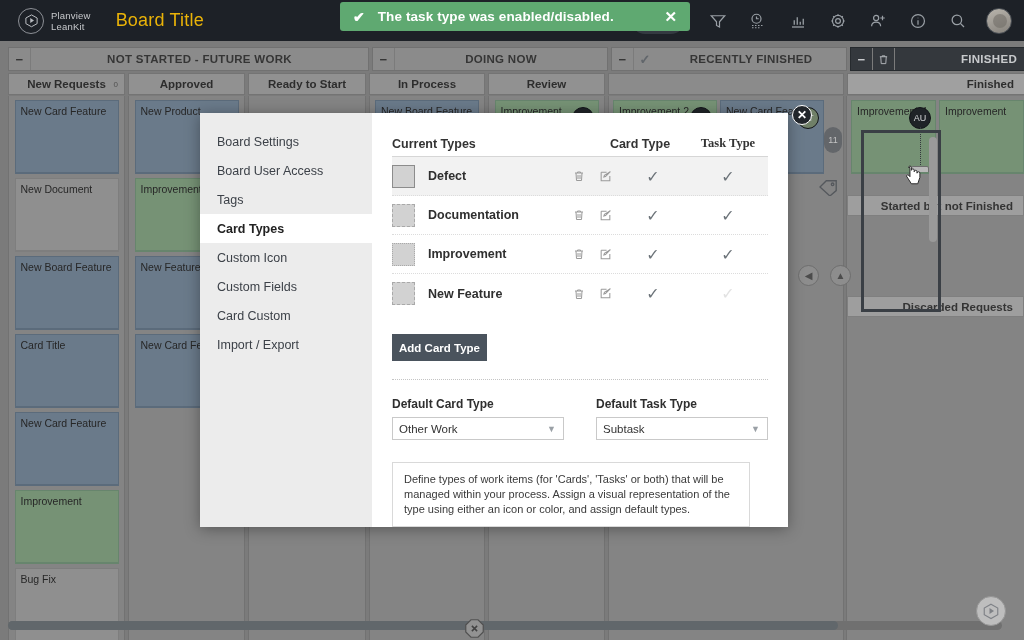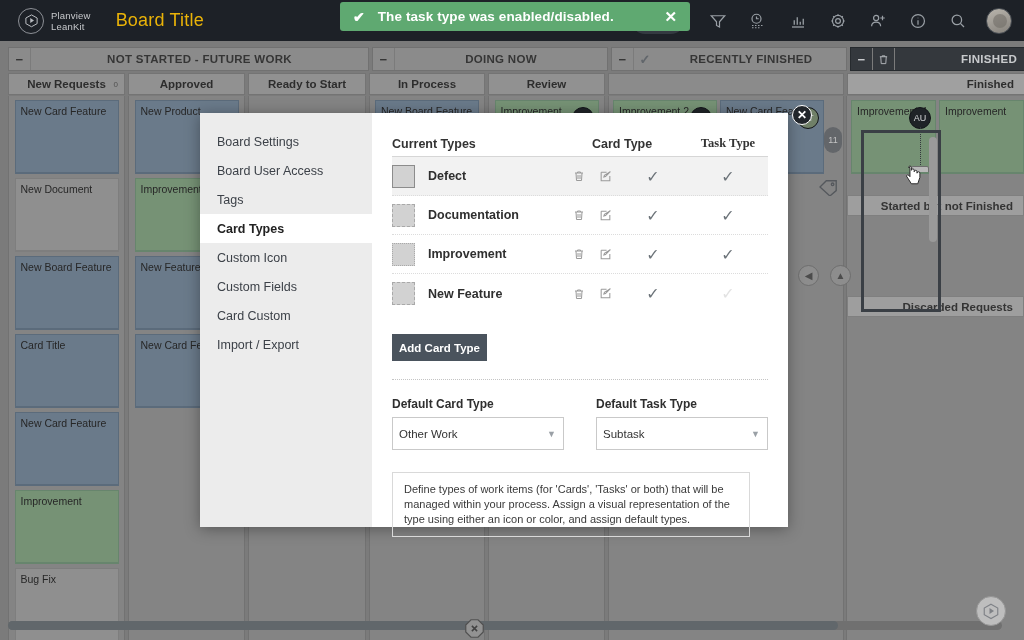--- a/index.html
+++ b/index.html
@@ -158,21 +158,21 @@
   .modal-nav { width: 182px; background: #ececec; padding-top: 14px; }
   .nav-item {
     height: 29px; display: flex; align-items: center; padding-left: 17px;
     font-size: 12.5px; color: #3c4148; cursor: pointer;
   }
   .nav-item.active { background: #ffffff; font-weight: bold; color: #222; }
 
   .modal-body { flex: 1; padding: 18px 20px 4px 20px; position: relative; }
   .mb-head { display: flex; align-items: flex-end; height: 20px; font-size: 12.5px; font-weight: bold; color: #333; }
   .mb-head .h-cur { flex: 1; }
-  .mb-head .h-card { width: 96px; text-align: left; }
+  .mb-head .h-card { width: 96px; text-align: center; }
   .mb-head .h-task { width: 80px; text-align: center; font-family: Liberation Serif, serif; }
   .head-rule { border-bottom: 1px solid #d6d6d6; margin-top: 5px; }
 
   .type-row {
     height: 39px; display: flex; align-items: center;
     border-bottom: 1px dotted #dcdcdc; position: relative;
   }
   .type-row.sel { background: #f2f2f2; }
   .sw {
     width: 23px; height: 23px; background: #d2d2d2; margin-right: 13px; flex: none;
@@ -203,21 +203,21 @@
     border: none; font-size: 11.5px; font-weight: bold; cursor: pointer;
     font-family: "Liberation Sans", sans-serif;
   }
   .divider { border-top: 1px dotted #c4c4c4; margin-top: 18px; }
 
   .defaults { display: flex; margin-top: 17px; }
   .dfield { width: 172px; }
   .dfield + .dfield { margin-left: 32px; }
   .dlabel { font-size: 12px; font-weight: bold; color: #2f2f2f; margin-bottom: 6px; }
   .dselect {
-    width: 172px; height: 33px; border: 1px solid #c9c9c9; background: #fff;
+    width: 172px; height: 23px; border: 1px solid #c9c9c9; background: #fff;
     font-size: 11.5px; color: #333; padding: 0 6px; display: flex; align-items: center;
     cursor: pointer; position: relative;
   }
   .dselect .caret { position: absolute; right: 7px; color: #9aa0a6; font-size: 9px; }
 
   .desc-box {
     margin-top: 22px; width: 358px; border: 1px solid #d9d9d9; padding: 9px 11px;
     font-size: 11px; color: #3a3a3a; line-height: 15px;
   }
 

